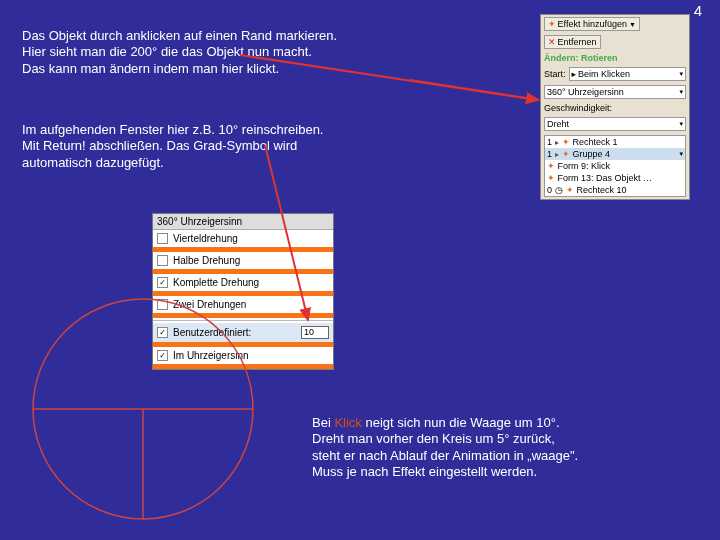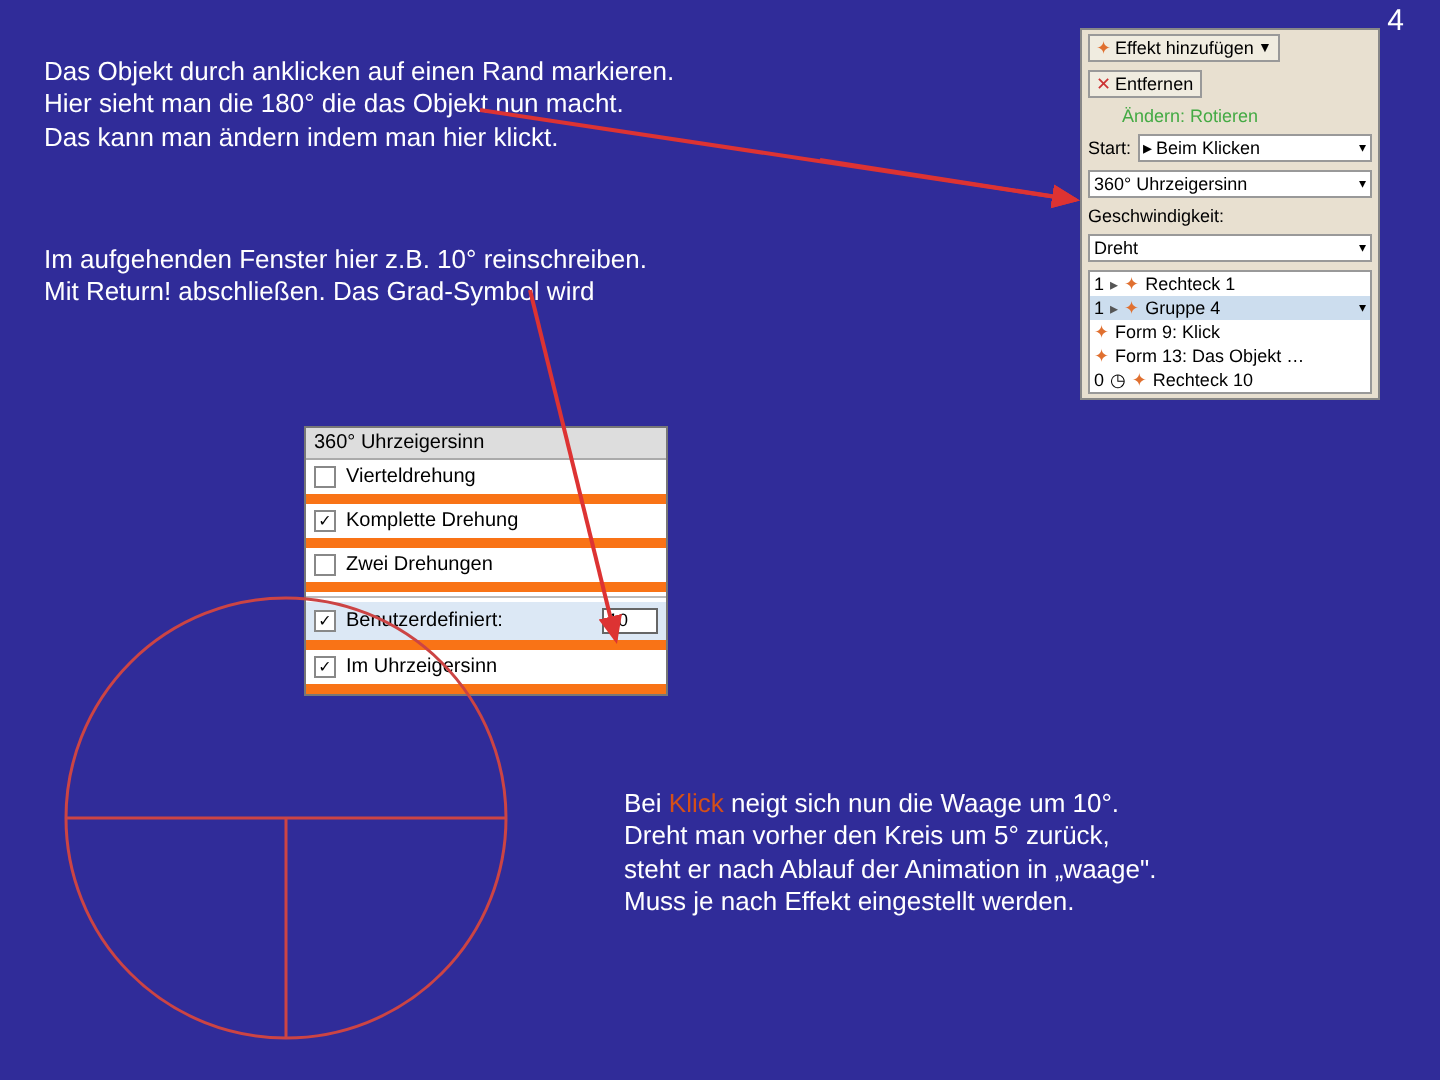--- a/index.html
+++ b/index.html
@@ -1,28 +1,28 @@
 <!DOCTYPE html>
 <html><head>
 <meta charset="utf-8">
 <style>
   * { margin:0; padding:0; box-sizing:border-box; }
   body { width:720px; height:540px; background:#302c99; font-family:"Comic Sans MS","Trebuchet MS",sans-serif; color:#fff; position:relative; font-size:13px; overflow:hidden; }
   .page-num { position:absolute; top:2px; right:18px; font-size:15px; }
   .para1 { position:absolute; top:28px; left:22px; width:480px; line-height:1.25; }
   .para2 { position:absolute; top:122px; left:22px; width:480px; line-height:1.25; }
-  .para3 { position:absolute; top:394px; left:312px; width:390px; line-height:1.25; }
+  .para3 { position:absolute; top:415px; left:312px; width:390px; line-height:1.25; }
   .klick { color:#d44f18; }
 
   
   .panel { position:absolute; top:14px; right:30px; width:150px; background:#e8e0d0; border:1px solid #888; font-family:Tahoma,Arial,sans-serif; font-size:9px; color:#000; }
   .row { display:flex; align-items:center; padding:2px 3px; gap:3px; }
   .btn { border:1px solid #999; background:#f0ece0; padding:1px 3px; display:flex; align-items:center; gap:2px; }
   .sep { height:1px; background:#bbb; margin:2px 0; }
-  .hd { color:#4a4; font-weight:normal; padding:2px 20px; }
+  .hd { color:#4a4; font-weight:bold; padding:2px 3px; }
   .ddl { border:1px solid #999; background:#fff; flex:1; padding:1px 2px; display:flex; justify-content:space-between; align-items:center; }
   .tri { font-size:7px; }
   .list { background:#fff; border:1px solid #999; margin:2px 3px; }
   .li { display:flex; align-items:center; padding:1px 2px; gap:3px; }
   .li.sel { background:#cde; }
   .star { color:#e07030; font-size:9px; }
   .arrow { color:#555; font-size:8px; }
 
   
   .rotmenu { position:absolute; top:213px; left:152px; width:182px; background:#fff; border:1px solid #777; font-family:Tahoma,Arial,sans-serif; font-size:10px; color:#000; }
@@ -39,27 +39,28 @@
   
   .ol { position:absolute; left:0; top:0; pointer-events:none; }
 </style>
 </head>
 <body>
 
 <div class="page-num">4</div>
 
 <div class="para1">
   <span>Das Objekt durch anklicken auf einen Rand markieren.</span><br>
-  <span>Hier sieht man die 180° die das Objekt nun macht.</span><br>
+  <span>Hier sieht man die 200° die das Objekt nun macht.</span><br>
   <span>Das kann man ändern indem man hier klickt.</span>
 </div>
 
 <div class="para2">
   <span>Im aufgehenden Fenster hier z.B. 10° reinschreiben.</span><br>
   <span>Mit Return! abschließen. Das Grad-Symbol wird</span><br>
+  <span>automatisch dazugefügt.</span>
 </div>
 
 <div class="para3">
   <span>Bei </span><span class="klick">Klick</span><span> neigt sich nun die Waage um 10°.</span><br>
   <span>Dreht man vorher den Kreis um 5° zurück,</span><br>
   <span>steht er nach Ablauf der Animation in „waage".</span><br>
   <span>Muss je nach Effekt eingestellt werden.</span>
 </div>
 
 <div class="panel">
@@ -134,20 +135,24 @@
 </div>
 
 <div class="rotmenu">
   <div class="rm-hd">360° Uhrzeigersinn</div>
   <div id="rm-items">
       <div class="rm-item">
         <span class="chk"></span>
         <span>Vierteldrehung</span>
       </div>
       <div class="rm-item">
+        <span class="chk"></span>
+        <span>Halbe Drehung</span>
+      </div>
+      <div class="rm-item">
         <span class="chk">✓</span>
         <span>Komplette Drehung</span>
       </div>
       <div class="rm-item">
         <span class="chk"></span>
         <span>Zwei Drehungen</span>
       </div>
       <div class="sep"></div>
       <div class="rm-item sel">
         <span class="chk">✓</span>

